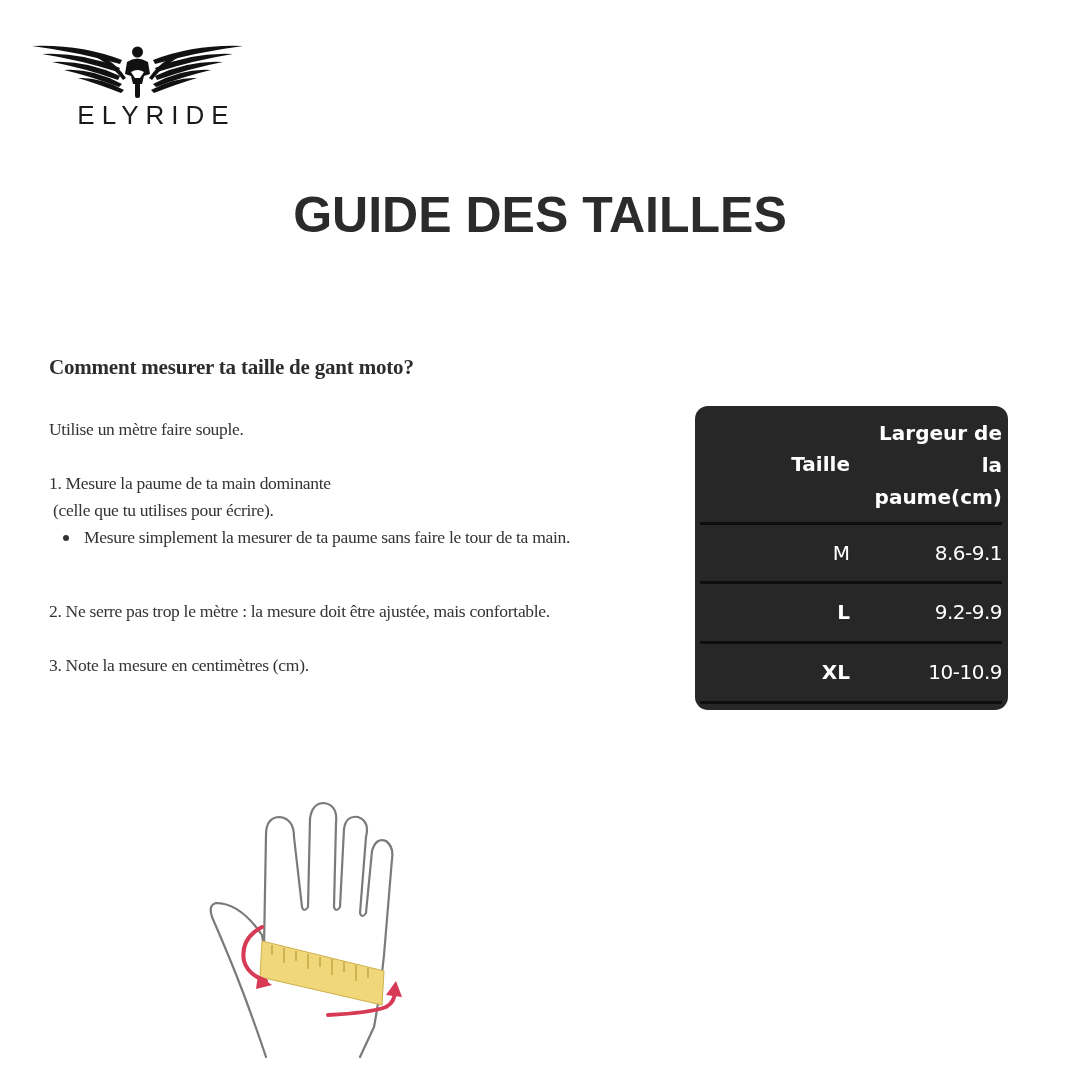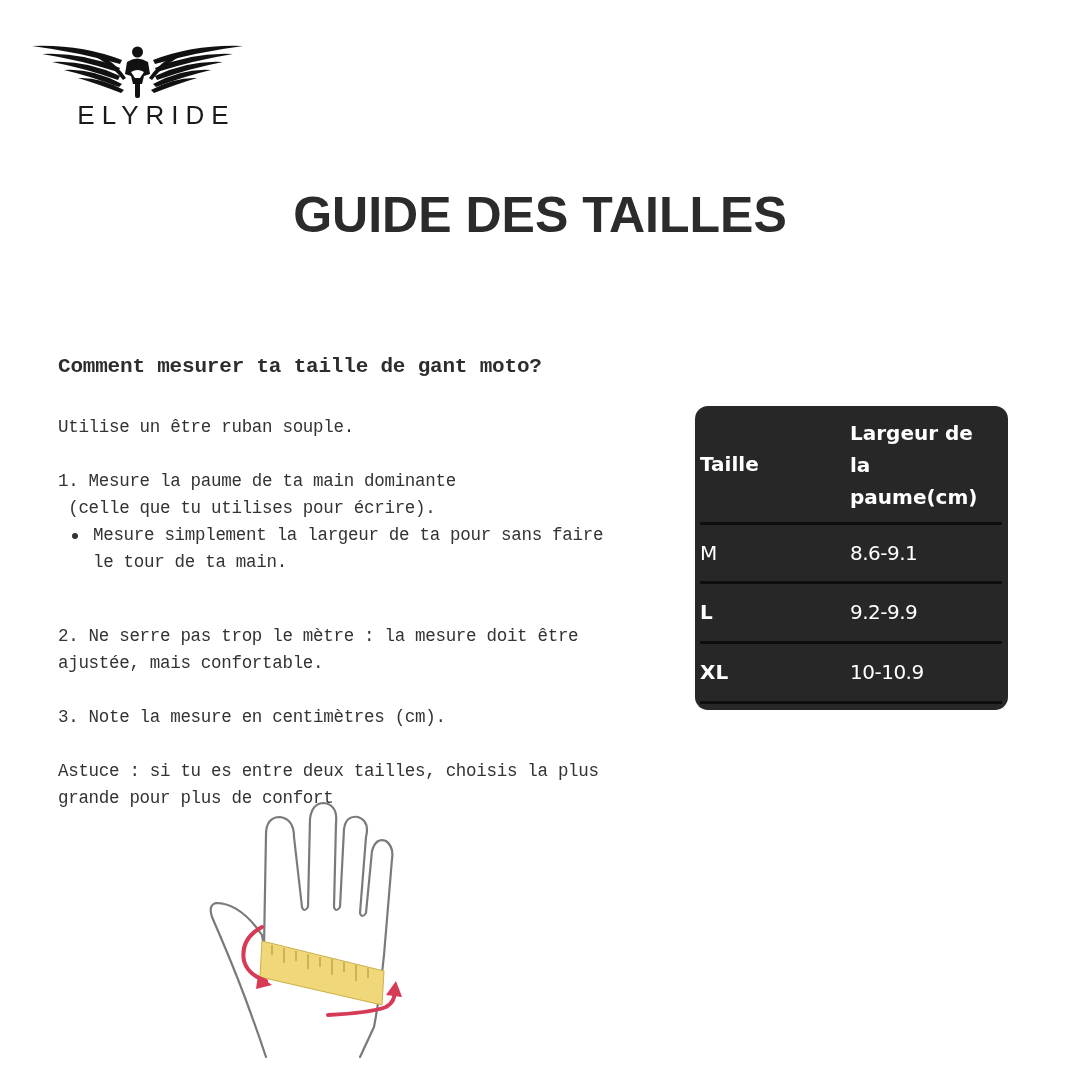--- a/index.html
+++ b/index.html
@@ -44,24 +44,24 @@
       top: 186px;
       text-align: center;
       font-family: "Liberation Sans", sans-serif;
       font-weight: 700;
       font-size: 50px;
       color: #2b2b2b;
       letter-spacing: 0px;
     }
     .instructions {
       position: absolute;
-      left: 58px;
+      left: 49px;
       top: 355px;
       width: 600px;
-      font-family: Liberation Mono, monospace;
+      font-family: Liberation Serif, serif;
     }
     .section-heading {
       font-weight: 700;
       font-size: 21px;
       color: #2d2d2d;
       margin: 0 0 36px 0;
       letter-spacing: -0.2px;
     }
     .para {
       font-size: 17.5px;
@@ -106,21 +106,21 @@
     .size-table {
       position: absolute;
       left: 5px;
       top: 0;
       width: 302px;
       border-collapse: collapse;
       font-family: "DejaVu Sans", sans-serif;
       color: #ffffff;
     }
     .size-table th, .size-table td {
-      text-align: left;
+      text-align: right;
       padding: 0;
     }
     .size-table thead tr {
       height: 117px;
     }
     .size-table th {
       font-weight: 700;
       font-size: 20px;
       line-height: 32px;
       border-bottom: 3px solid #0e0e0e;
@@ -172,33 +172,32 @@
     </g>
     <path d="M101 32 Q107.5 28 114 32 L110 38 L105 38 Z" fill="#fff"></path>
   </svg>
   <div class="logo-text">ELYRIDE</div>
 </div>
 
 <div class="page-title">GUIDE DES TAILLES</div>
 
 <div class="instructions">
   <h2 class="section-heading">Comment mesurer ta taille de gant moto?</h2>
-  <p class="para">Utilise un être ruban souple.</p>
+  <p class="para">Utilise un mètre faire souple.</p>
   <div class="gap"></div>
   <p class="para">1. Mesure la paume de ta main dominante</p>
   <p class="para" style="white-space:pre;"> (celle que tu utilises pour écrire).</p>
   <ul class="bullet-list">
-    <li style="width:520px;">Mesure simplement la largeur de ta pour sans faire le tour de ta main.</li>
+    <li style="width:520px;">Mesure simplement la mesurer de ta paume sans faire le tour de ta main.</li>
   </ul>
   <div class="gap"></div>
   <p class="para" style="width:565px;margin-top:20px;">2. Ne serre pas trop le mètre : la mesure doit être ajustée, mais confortable.</p>
   <div class="gap"></div>
   <p class="para">3. Note la mesure en centimètres (cm).</p>
   <div class="gap"></div>
-  <p class="para" style="width:560px;">Astuce : si tu es entre deux tailles, choisis la plus grande pour plus de confort</p>
 </div>
 
 <div class="size-table-wrap">
   <table class="size-table">
     <thead>
       <tr>
         <th class="col-size">Taille</th>
         <th class="col-width">
           <div>Largeur de</div>
           <div>la</div>

